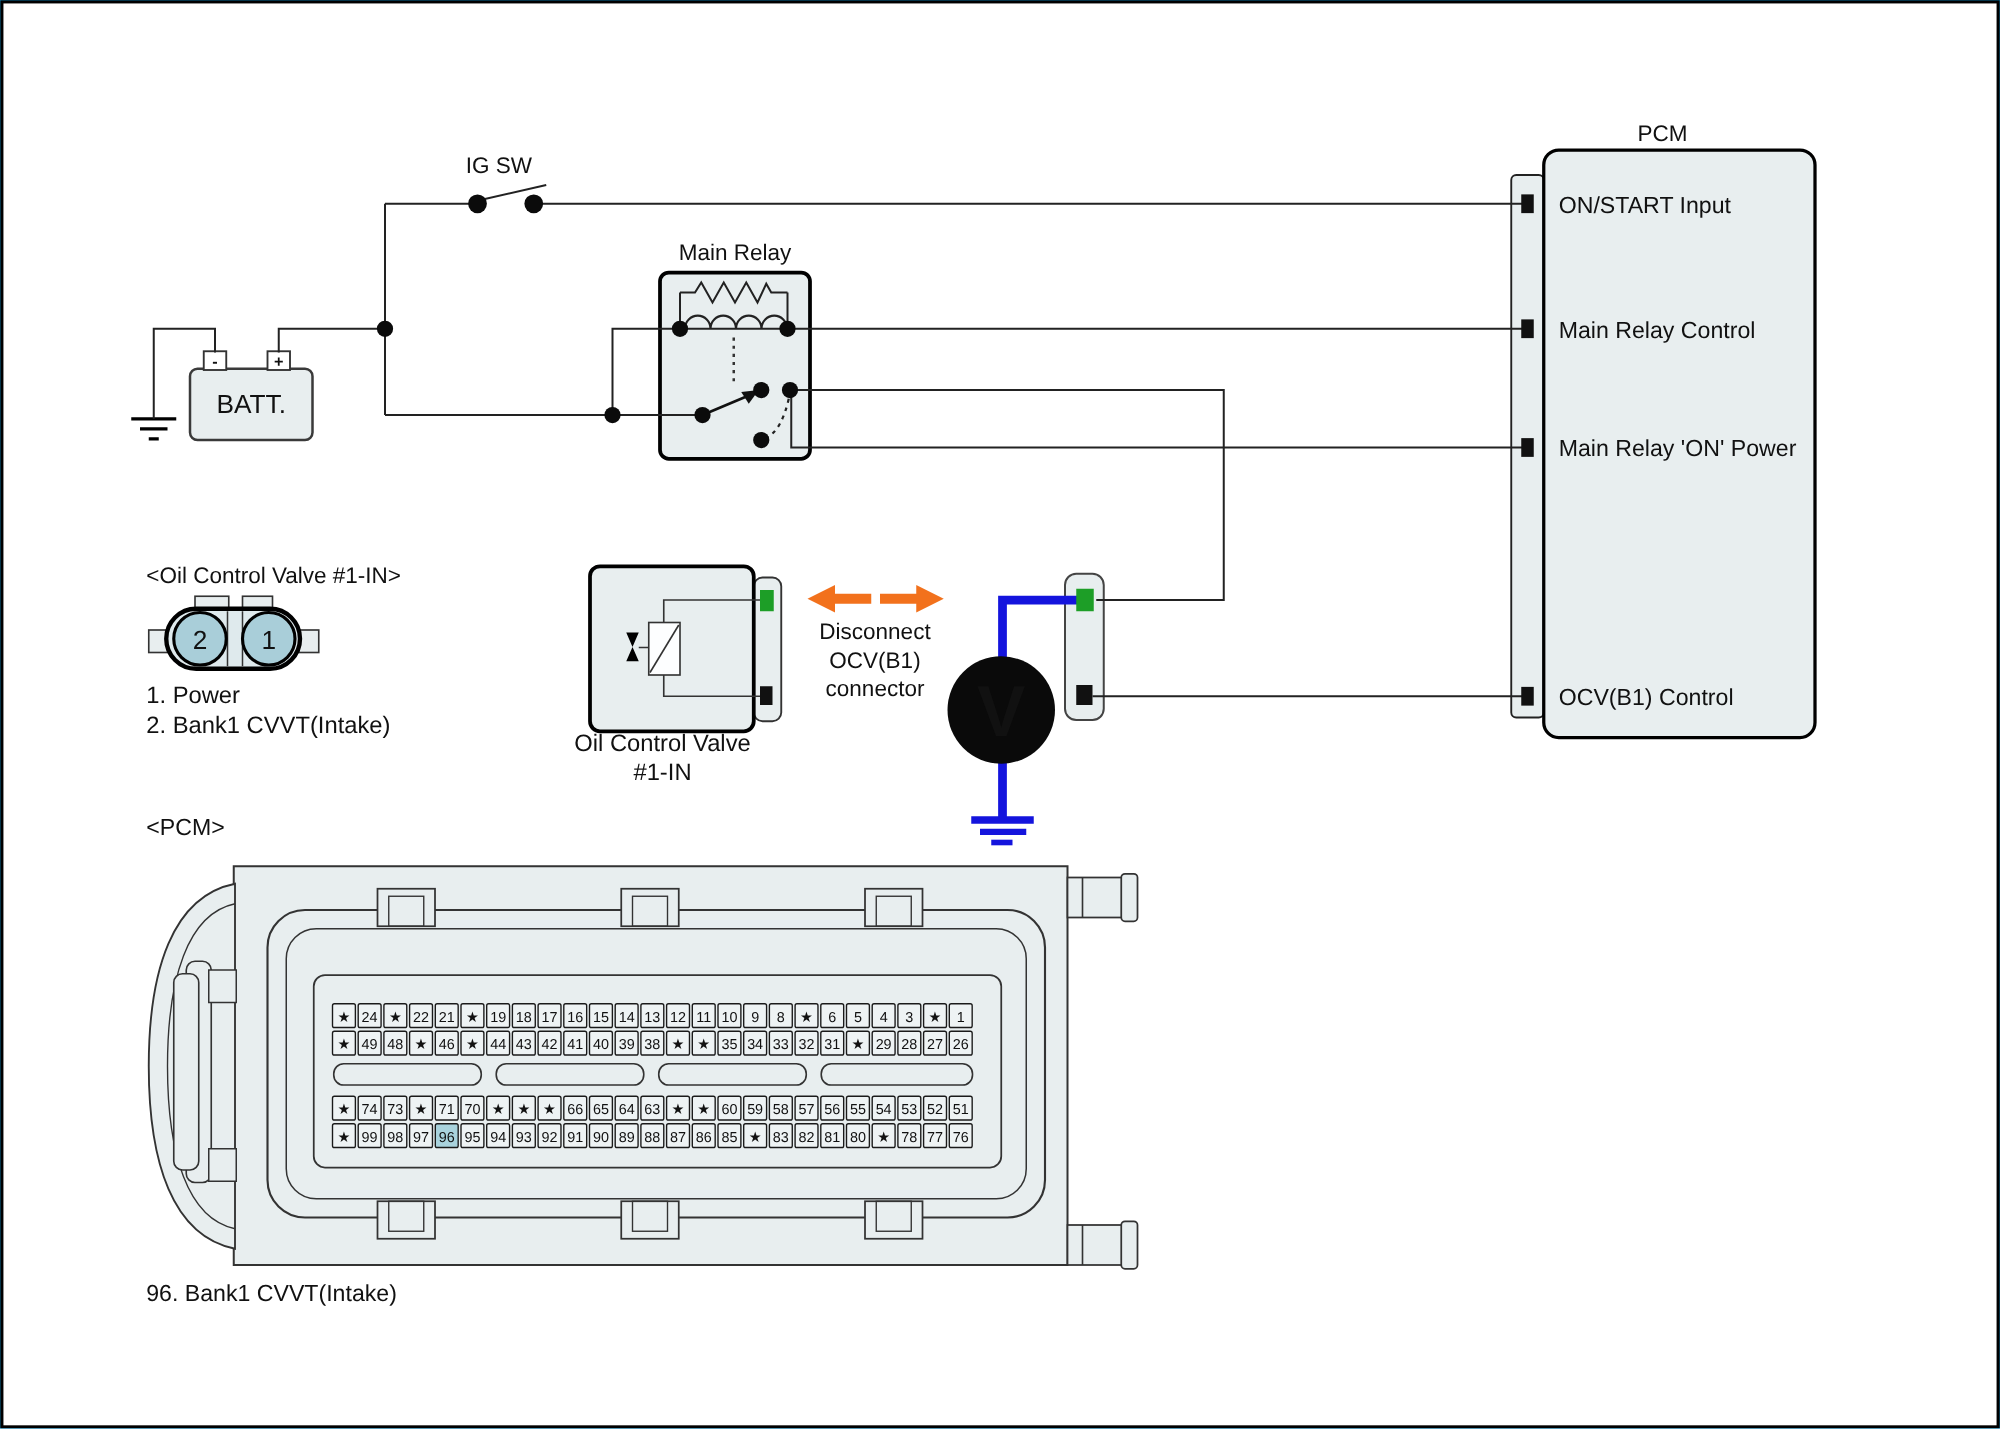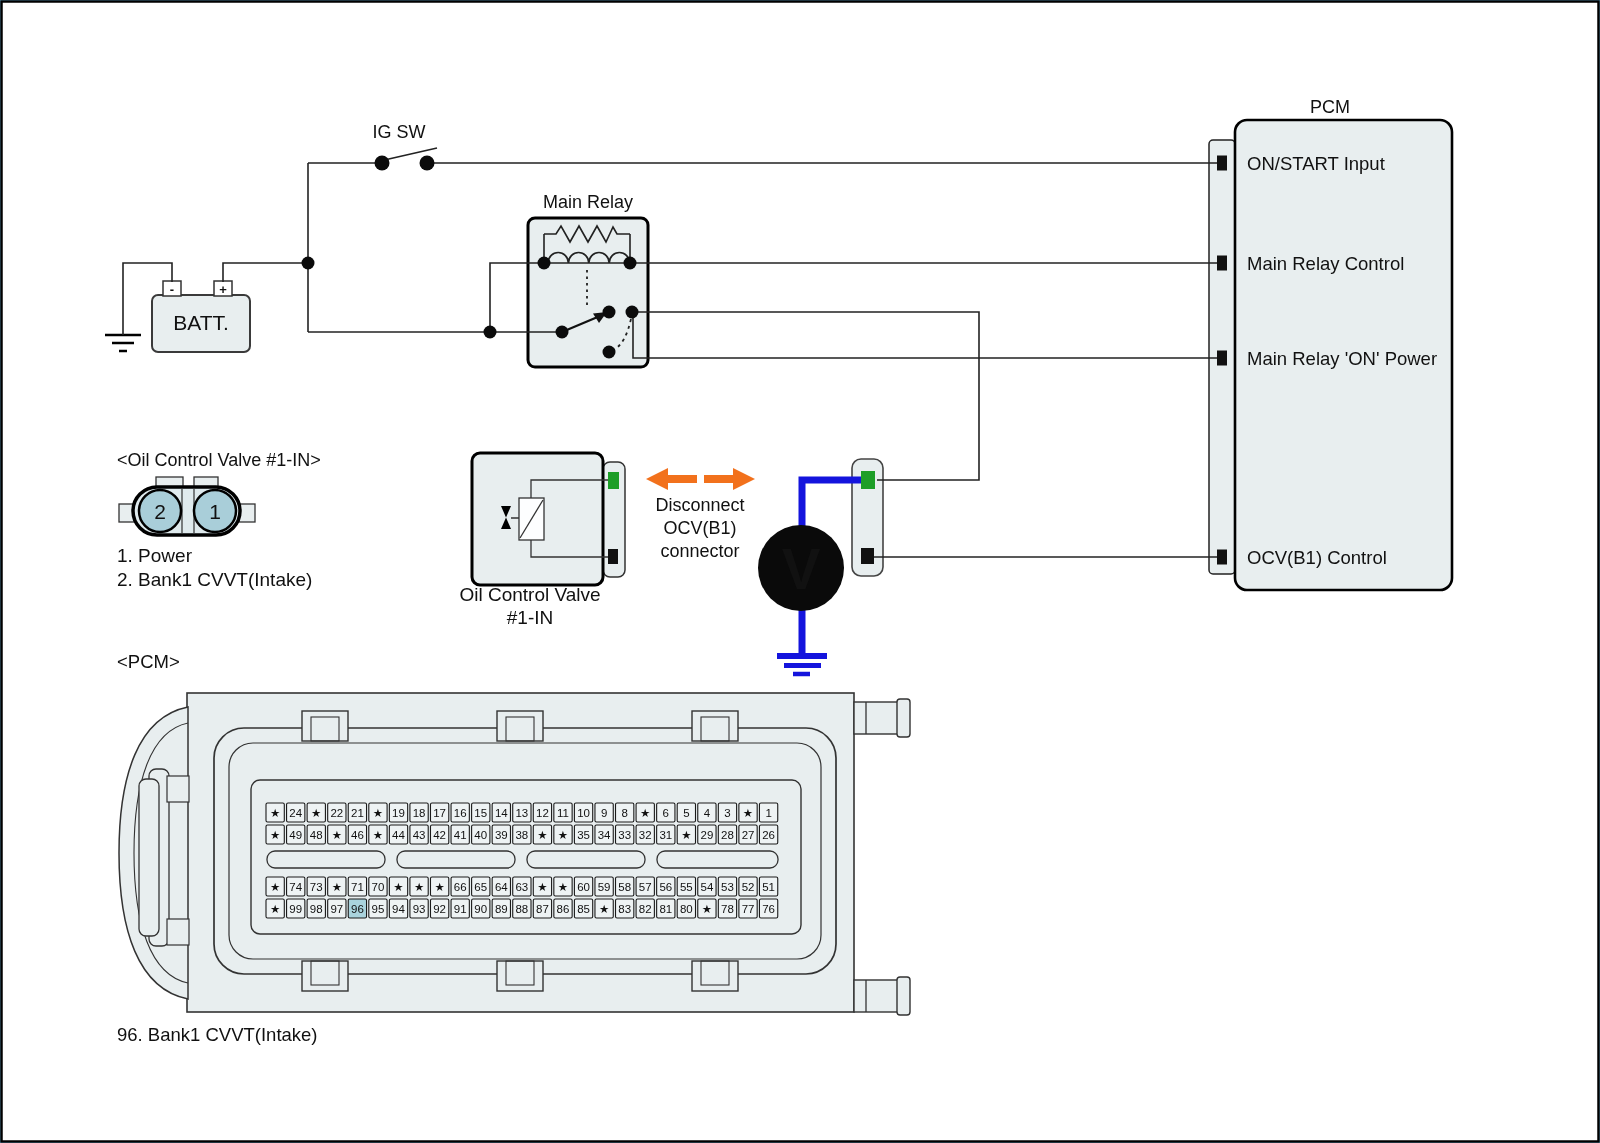--- a/index.html
+++ b/index.html
@@ -1,16 +1,16 @@
 <!DOCTYPE html>
 <html><head>
 <meta charset="utf-8">
 <style>
   html,body{margin:0;padding:0;background:#fff;}
-  .stage{position:relative;width:1600px;height:1143px;background:#7dd3fc;overflow:hidden;}
+  .stage{position:relative;width:1600px;height:1143px;background:#0ea5e9;overflow:hidden;}
   svg{display:block;}
   svg text{font-family:"Liberation Sans","DejaVu Sans",sans-serif;fill:#111;}
   .lbl{font-size:18px;}
   .wire{stroke:#222;stroke-width:1.6;fill:none;}
   .thin{stroke:#333;stroke-width:1.3;fill:none;}
 </style>
 </head>
 <body>
 
 <div class="stage">

